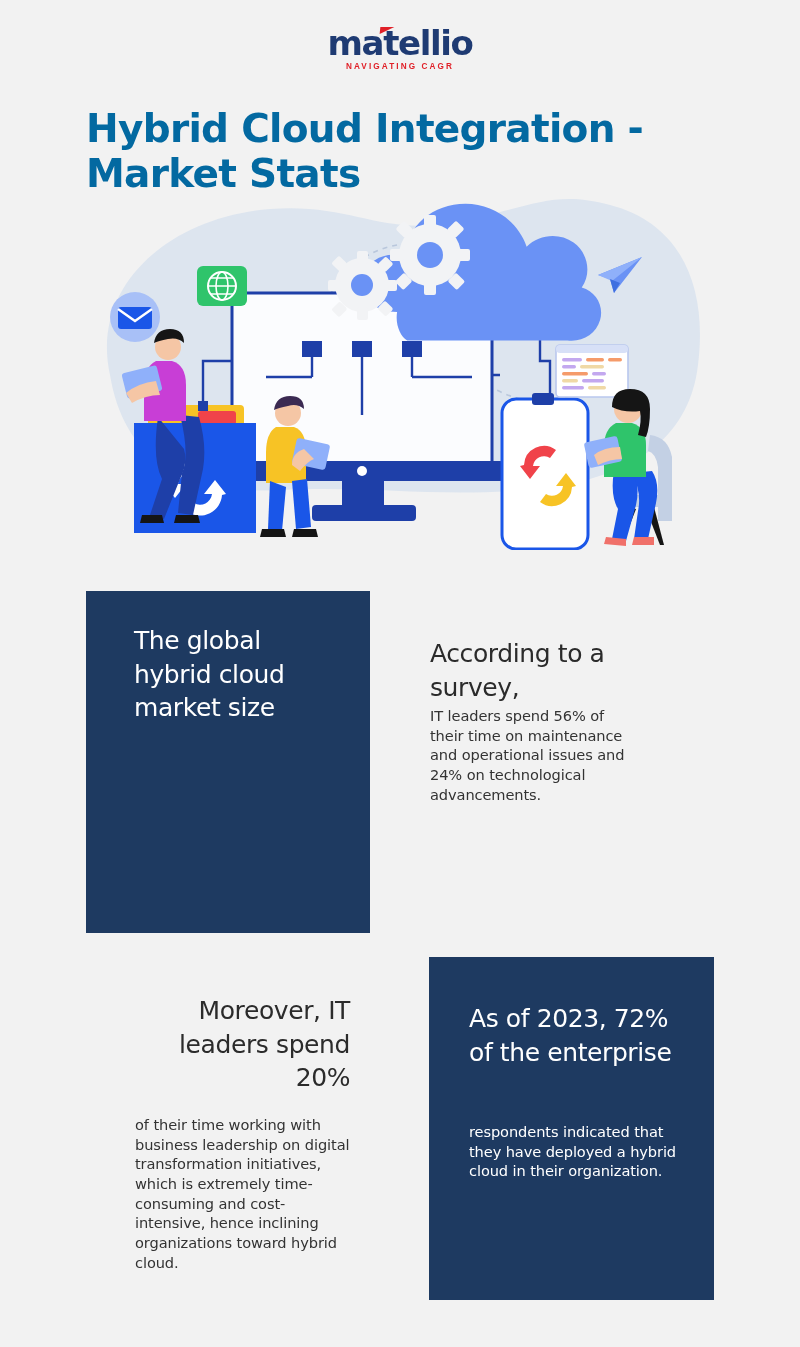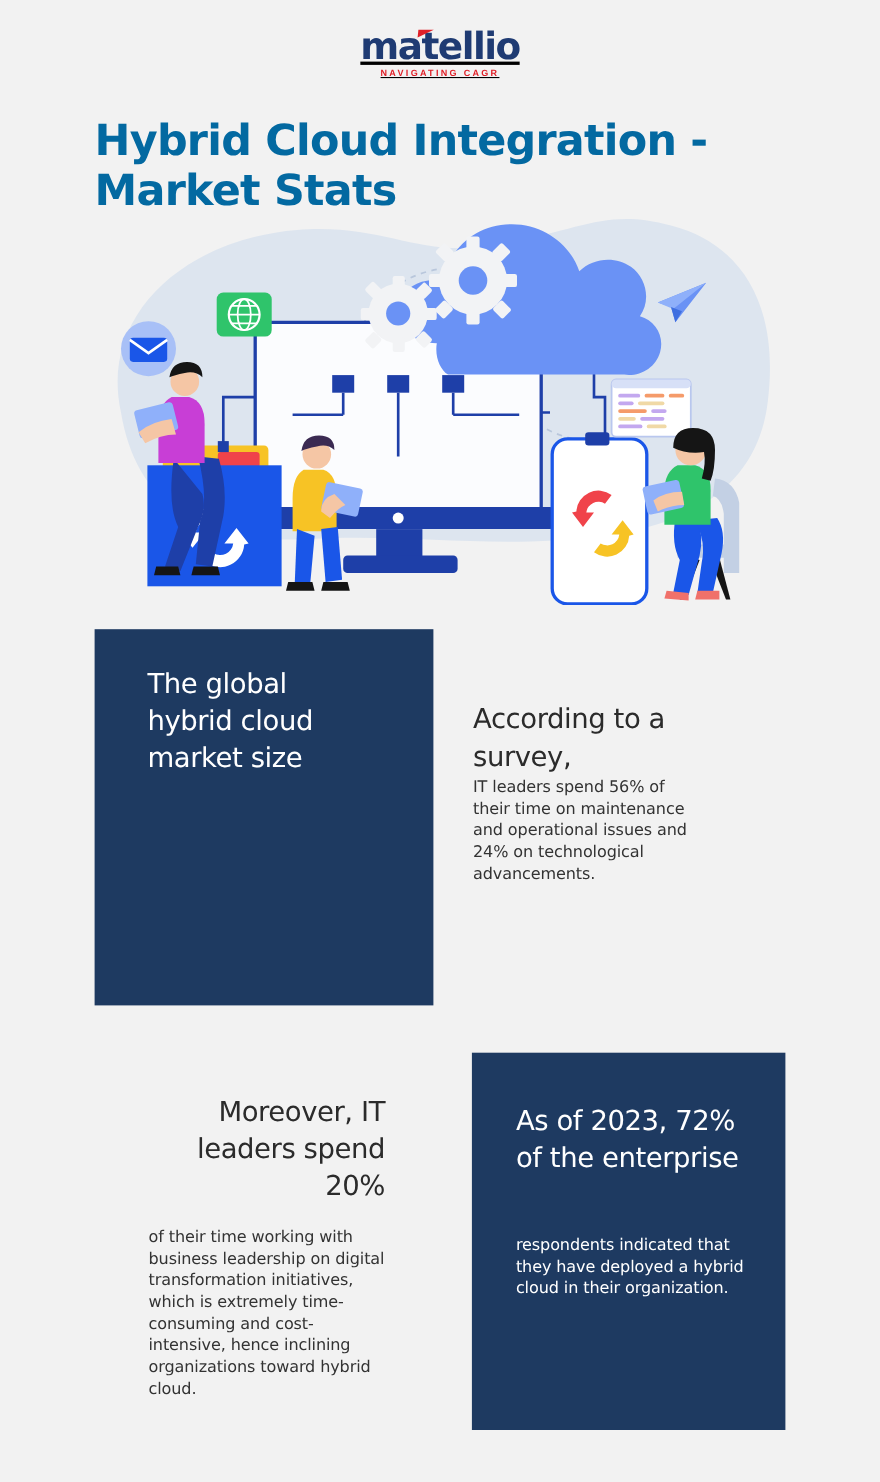--- a/index.html
+++ b/index.html
@@ -21,21 +21,20 @@
   .logo-wrap {
     position: absolute;
     left: 0; top: 26px;
     width: 800px;
     text-align: center;
   }
   .logo-mark {
     position: relative;
     display: inline-block;
     line-height: 1;
-    text-decoration: underline;
   }
   .logo-word {
     font-family: "DejaVu Sans", sans-serif;
     font-weight: bold;
     font-size: 34px;
     letter-spacing: -1.4px;
     color: #1f3b73;
     display: block;
   }
   .logo-tick {
@@ -98,21 +97,21 @@
     line-height: 1.35;
     letter-spacing: -0.1px;
     white-space: pre-line;
   }
   .on-dark .card-head { color: #ffffff; }
   .on-dark .card-body { color: #ffffff; }
   .on-light .card-head { color: #2b2b2b; }
   .on-light .card-body { color: #333333; }
 
   
-  #card-market-size { left: 86px; top: 572px; width: 308px; height: 342px; }
+  #card-market-size { left: 86px; top: 591px; width: 284px; height: 342px; }
   #card-market-size .card-head { position: absolute; left: 48px; top: 33px; width: 210px; }
   #card-market-size .card-body { position: absolute; left: 48px; top: 165px; width: 215px; }
 
   
   #card-survey { left: 429px; top: 591px; width: 290px; height: 342px; }
   #card-survey .card-head { position: absolute; left: 1px; top: 26px; width: 220px; margin-top: 20px; }
   #card-survey .card-body { position: absolute; left: 1px; top: 115px; width: 205px; }
 
   
   #card-it-leaders { left: 134px; top: 957px; width: 290px; height: 343px; }

